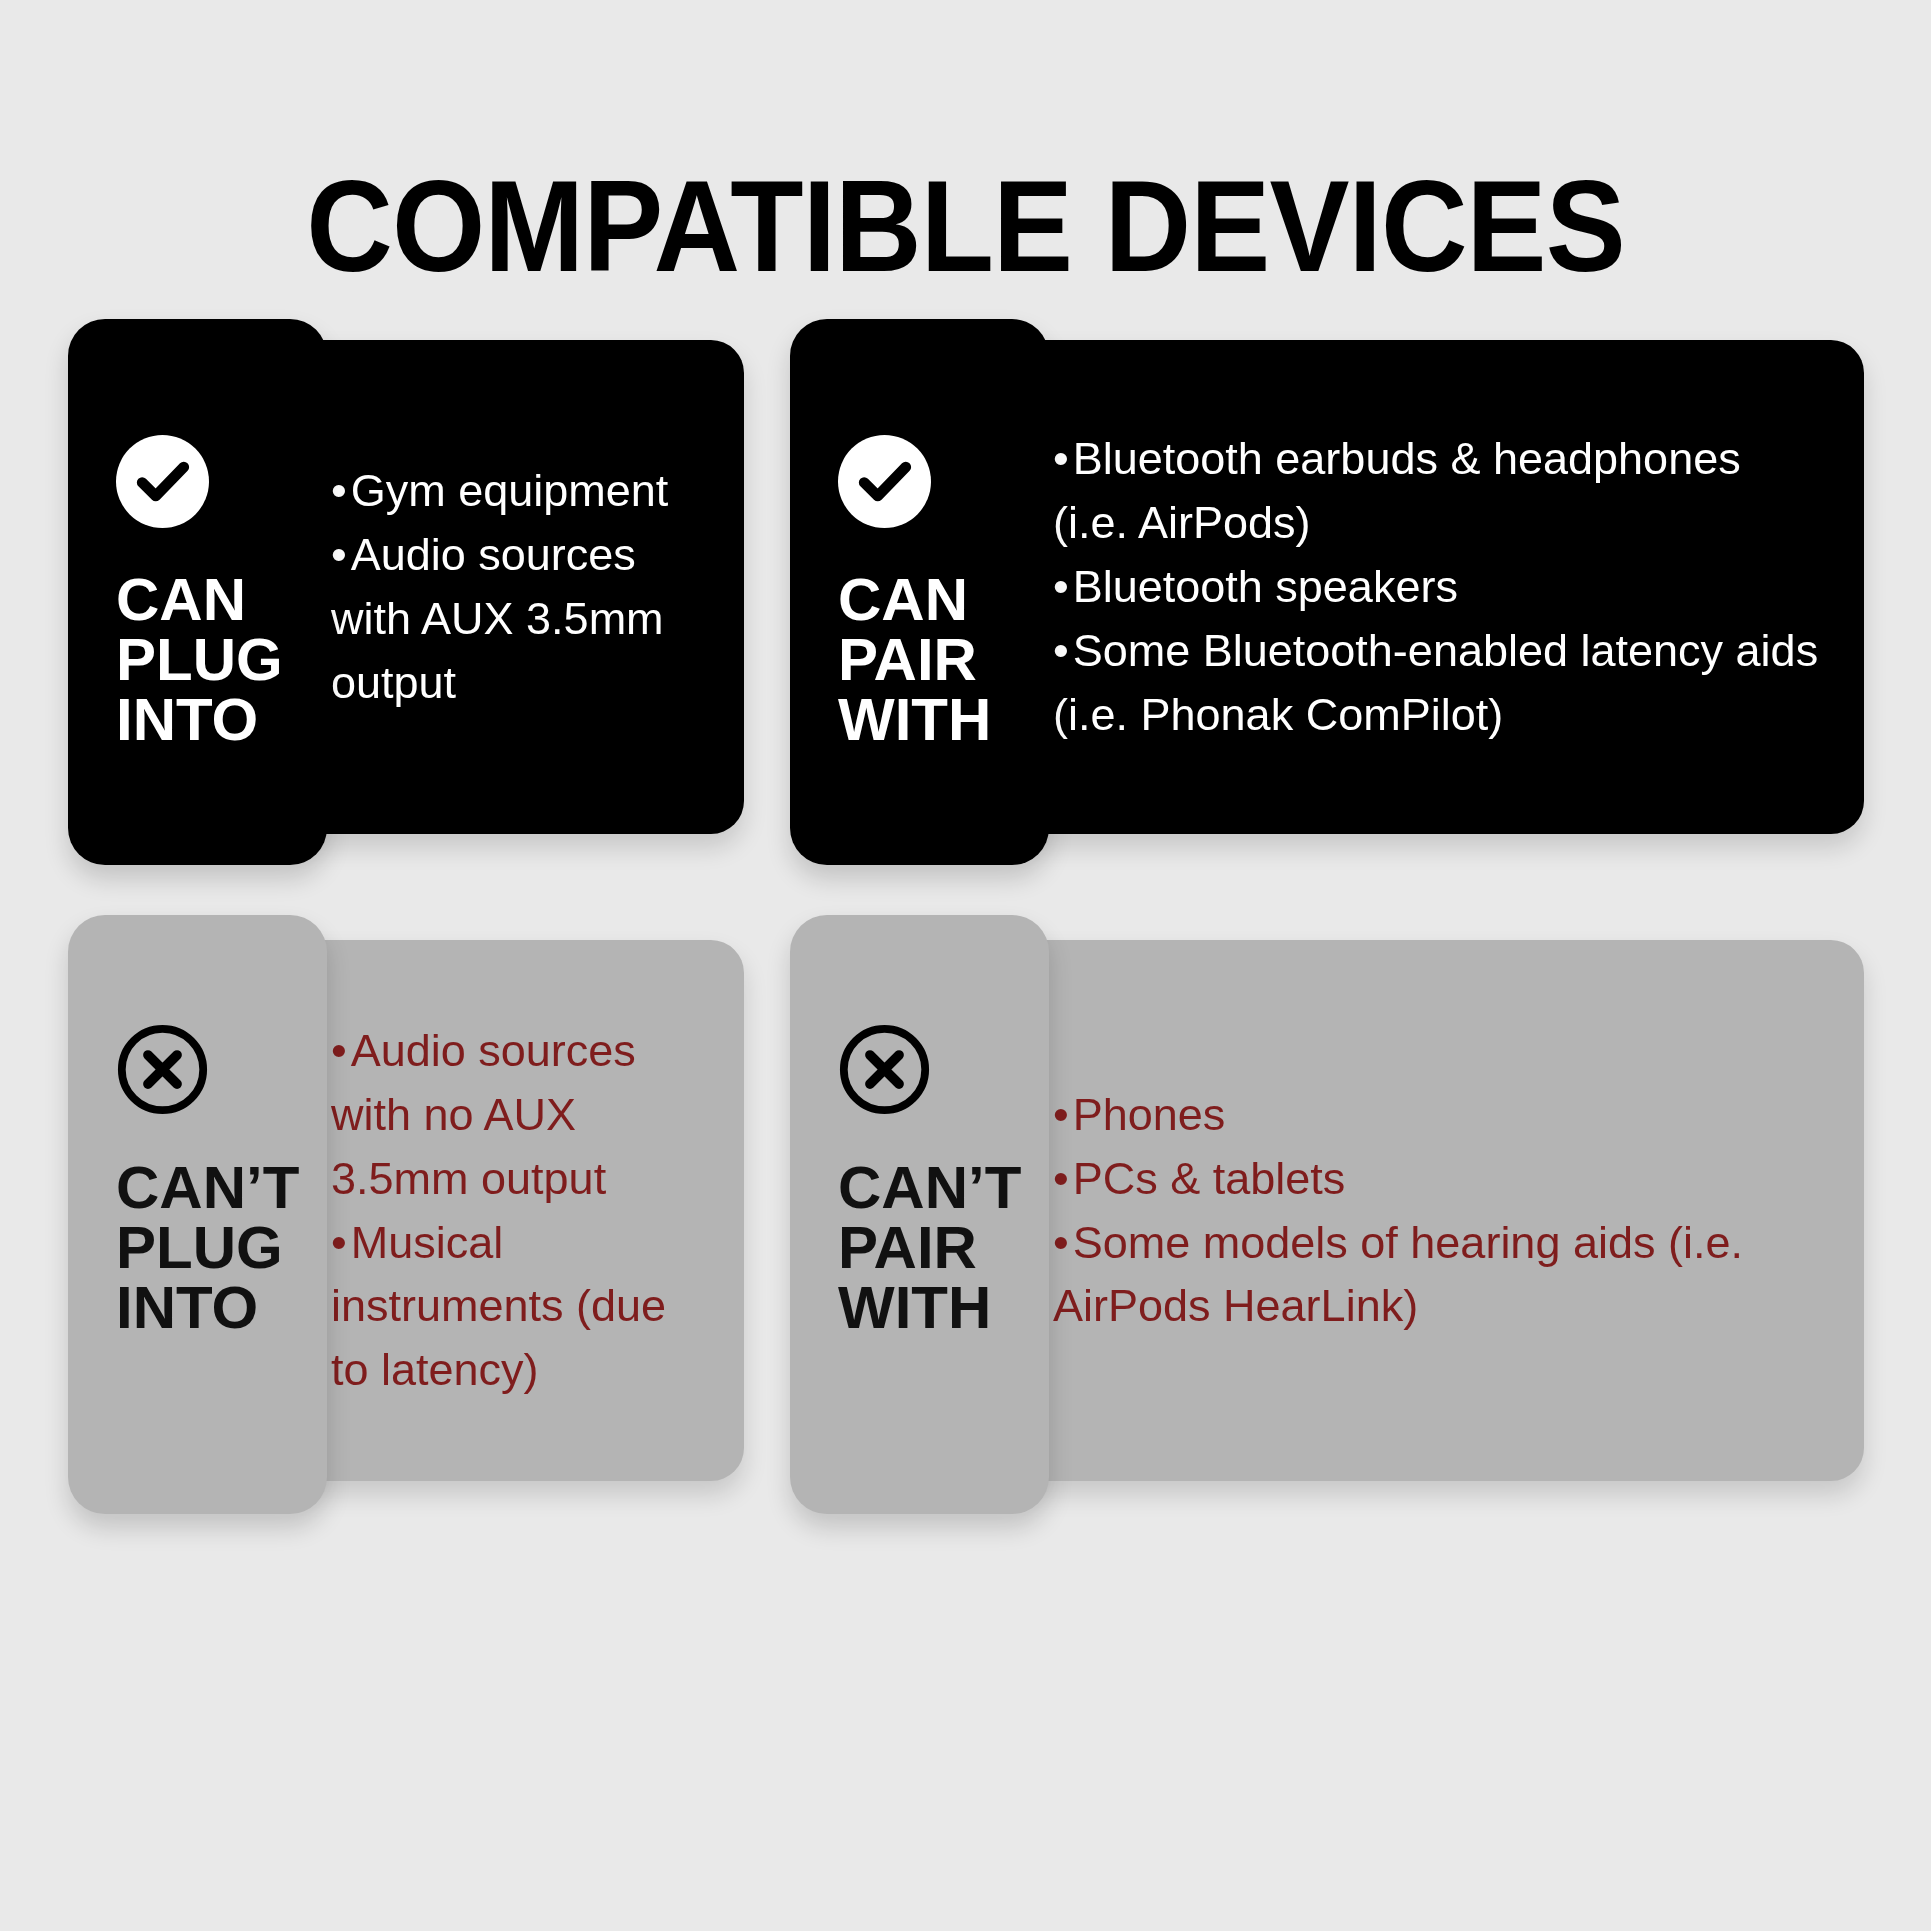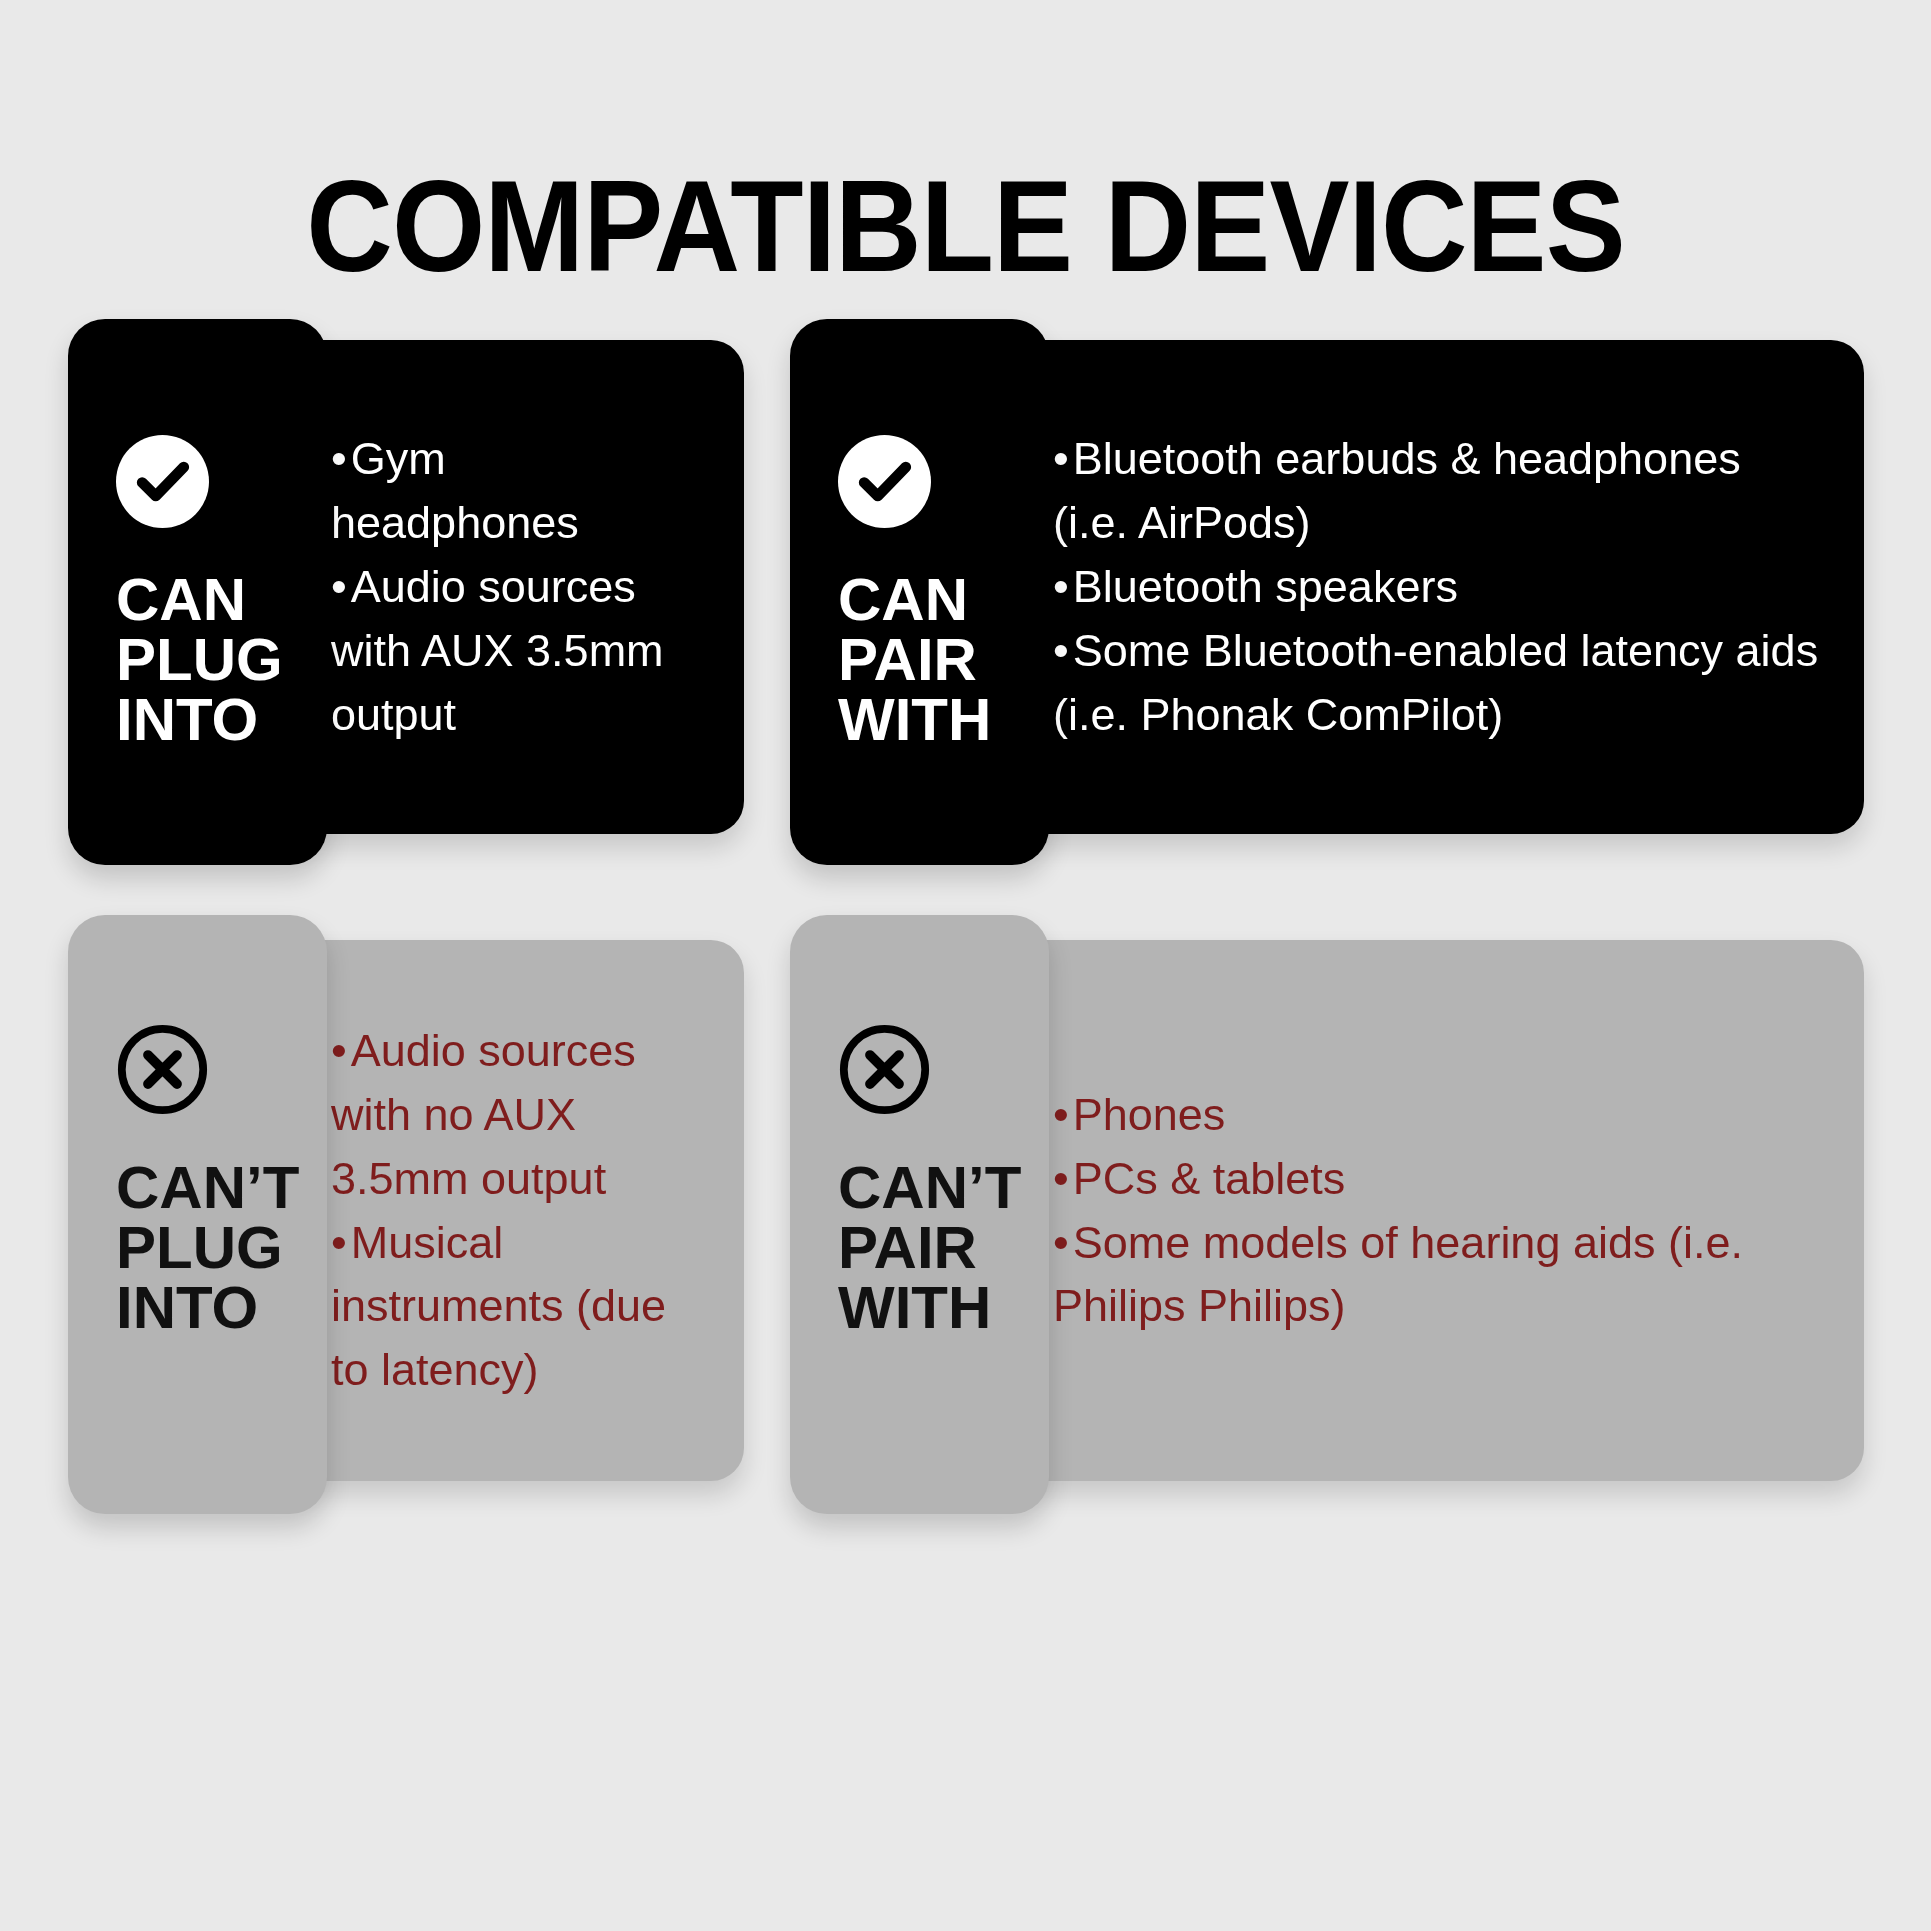--- a/index.html
+++ b/index.html
@@ -117,21 +117,21 @@
 </head>
 <body>
 
 <div id="page">
 
   <div class="title">COMPATIBLE DEVICES</div>
 
   <div class="card dark" id="card-plug">
     <div class="content-panel">
       <div class="bullet-list">
-        <span class="li"><span class="b">•</span><span>Gym headphones</span></span>
+        <span class="li"><span class="b">•</span><span>Gym equipment</span></span>
         <span class="li"><span class="b">•</span><span>Audio sources with AUX 3.5mm output</span></span>
       </div>
     </div>
     <div class="label-panel">
       <span class="icon-wrap">
         <svg viewBox="0 0 96 96" xmlns="http://www.w3.org/2000/svg">
           <circle cx="48" cy="48" r="48" fill="#ffffff"></circle>
           <path d="M27 49 L41 63 L70 33" fill="none" stroke="#000000" stroke-width="11" stroke-linecap="round" stroke-linejoin="round"></path>
         </svg>
       </span>
@@ -186,21 +186,21 @@
         <span class="lbl-line">INTO</span>
       </span>
     </div>
   </div>
 
   <div class="card muted" id="card-nopair">
     <div class="content-panel">
       <div class="bullet-list">
         <span class="li"><span class="b">•</span><span>Phones</span></span>
         <span class="li"><span class="b">•</span><span>PCs &amp; tablets</span></span>
-        <span class="li"><span class="b">•</span><span>Some models of hearing aids (i.e. Philips Philips)</span></span>
+        <span class="li"><span class="b">•</span><span>Some models of hearing aids (i.e. AirPods HearLink)</span></span>
       </div>
     </div>
     <div class="label-panel">
       <span class="icon-wrap">
         <svg viewBox="0 0 96 96" xmlns="http://www.w3.org/2000/svg">
           <circle cx="48" cy="48" r="42" fill="none" stroke="#000000" stroke-width="8"></circle>
           <path d="M33 33 L63 63 M63 33 L33 63" fill="none" stroke="#000000" stroke-width="10" stroke-linecap="round"></path>
         </svg>
       </span>
       <span class="label-text">

